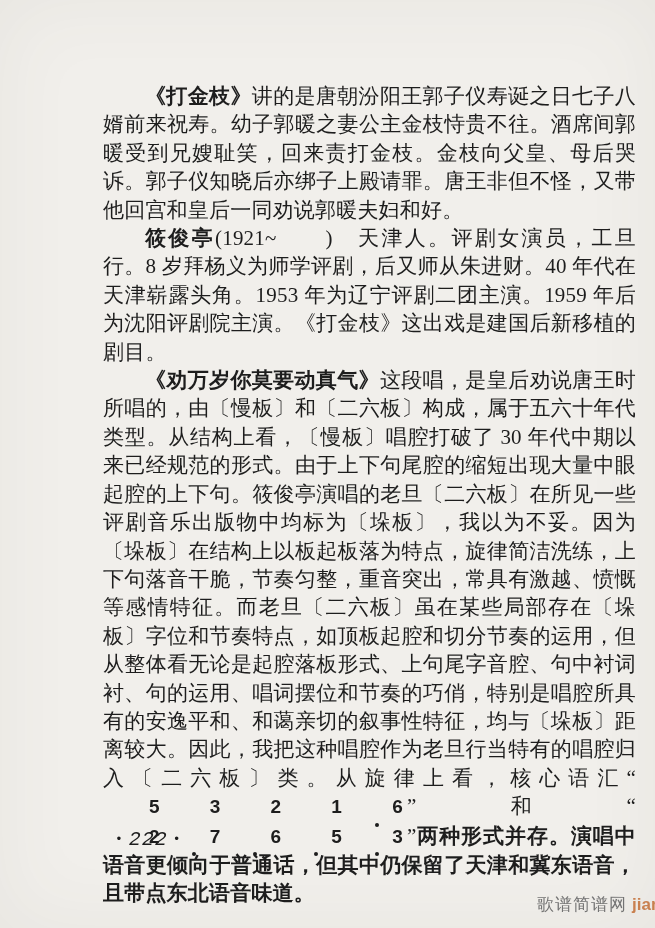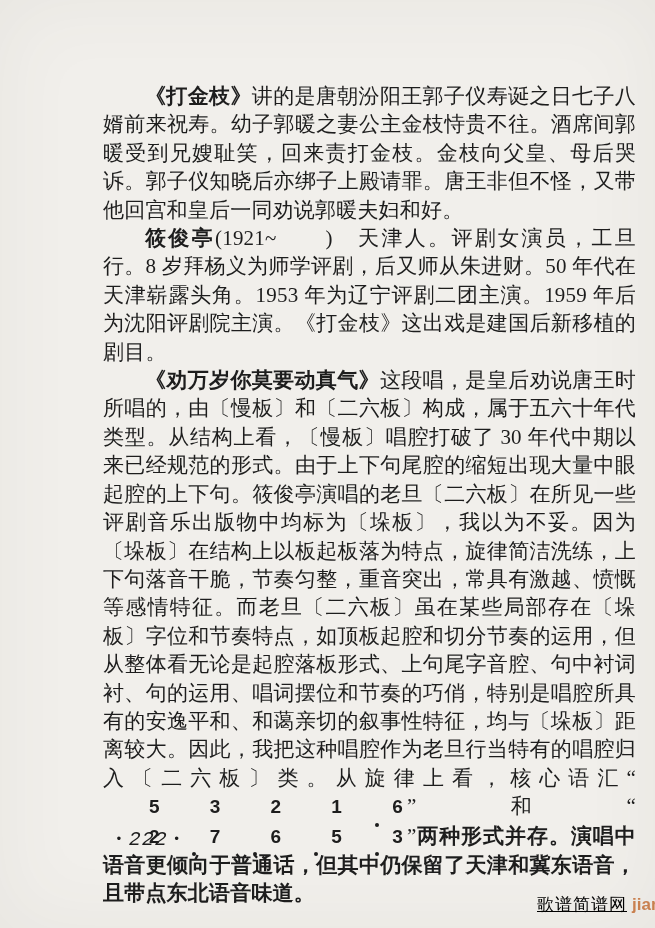--- a/index.html
+++ b/index.html
@@ -74,25 +74,25 @@
   .watermark .site-name{letter-spacing:1px;}
   .watermark .site-url{margin-left:5px;font-weight:700;}
 </style>
 </head>
 <body style="background: rgb(241, 239, 235); color: rgb(29, 29, 29);">
 
 <div class="page">
 
   <div class="text-block">
       <p class="para"><span class="seg-bold">《打金枝》</span><span class="seg">讲的是唐朝汾阳王郭子仪寿诞之日七子八婿前来祝寿。幼子郭暖之妻公主金枝恃贵不往。酒席间郭暖受到兄嫂耻笑，回来责打金枝。金枝向父皇、母后哭诉。郭子仪知晓后亦绑子上殿请罪。唐王非但不怪，又带他回宫和皇后一同劝说郭暖夫妇和好。</span></p>
-      <p class="para"><span class="seg-bold">筱俊亭</span><span class="seg">(1921~　　)　天津人。评剧女演员，工旦行。8 岁拜杨义为师学评剧，后又师从朱进财。50 年代在天津崭露头角。1953 年为辽宁评剧二团主演。1959 年后为沈阳评剧院主演。《打金枝》这出戏是建国后新移植的剧目。</span></p>
+      <p class="para"><span class="seg-bold">筱俊亭</span><span class="seg">(1921~　　)　天津人。评剧女演员，工旦行。8 岁拜杨义为师学评剧，后又师从朱进财。40 年代在天津崭露头角。1953 年为辽宁评剧二团主演。1959 年后为沈阳评剧院主演。《打金枝》这出戏是建国后新移植的剧目。</span></p>
       <p class="para"><span class="seg-bold">《劝万岁你莫要动真气》</span><span class="seg">这段唱，是皇后劝说唐王时所唱的，由〔慢板〕和〔二六板〕构成，属于五六十年代类型。从结构上看，〔慢板〕唱腔打破了 30 年代中期以来已经规范的形式。由于上下句尾腔的缩短出现大量中眼起腔的上下句。筱俊亭演唱的老旦〔二六板〕在所见一些评剧音乐出版物中均标为〔垛板〕，我以为不妥。因为〔垛板〕在结构上以板起板落为特点，旋律简洁洗练，上下句落音干脆，节奏匀整，重音突出，常具有激越、愤慨等感情特征。而老旦〔二六板〕虽在某些局部存在〔垛板〕字位和节奏特点，如顶板起腔和切分节奏的运用，但从整体看无论是起腔落板形式、上句尾字音腔、句中衬词衬、句的运用、唱词摆位和节奏的巧俏，特别是唱腔所具有的安逸平和、和蔼亲切的叙事性特征，均与〔垛板〕距离较大。因此，我把这种唱腔作为老旦行当特有的唱腔归入〔二六板〕类。从旋律上看，核心语汇“</span><span class="notes"><span class="note">5</span><span class="note">3</span><span class="note">2</span><span class="note">1</span><span class="note low">6</span></span><span class="seg">”和“</span><span class="notes"><span class="note">2</span><span class="note low">7</span><span class="note low">6</span><span class="note low">5</span><span class="note low">3</span></span><span class="seg">”</span><span class="seg-bold">两种形式并存。演唱中语音更倾向于普通话，但其中仍保留了天津和冀东语音，且带点东北语音味道。</span></p>
     </div>
 
   <div class="page-number">
     <span class="bullet">•</span><span>222</span><span class="bullet">•</span>
   </div>
 
   <div class="watermark">
-    <span class="site-name" style="color: #000000; text-decoration: underline;">歌谱简谱网</span><span class="site-url" style="color: rgb(201, 128, 79);">jianpu.cn</span>
+    <span class="site-name" style="color: #737373;">歌谱简谱网</span><span class="site-url" style="color: rgb(201, 128, 79);">jianpu.cn</span>
   </div>
 
 </div>
 
 </body></html>

